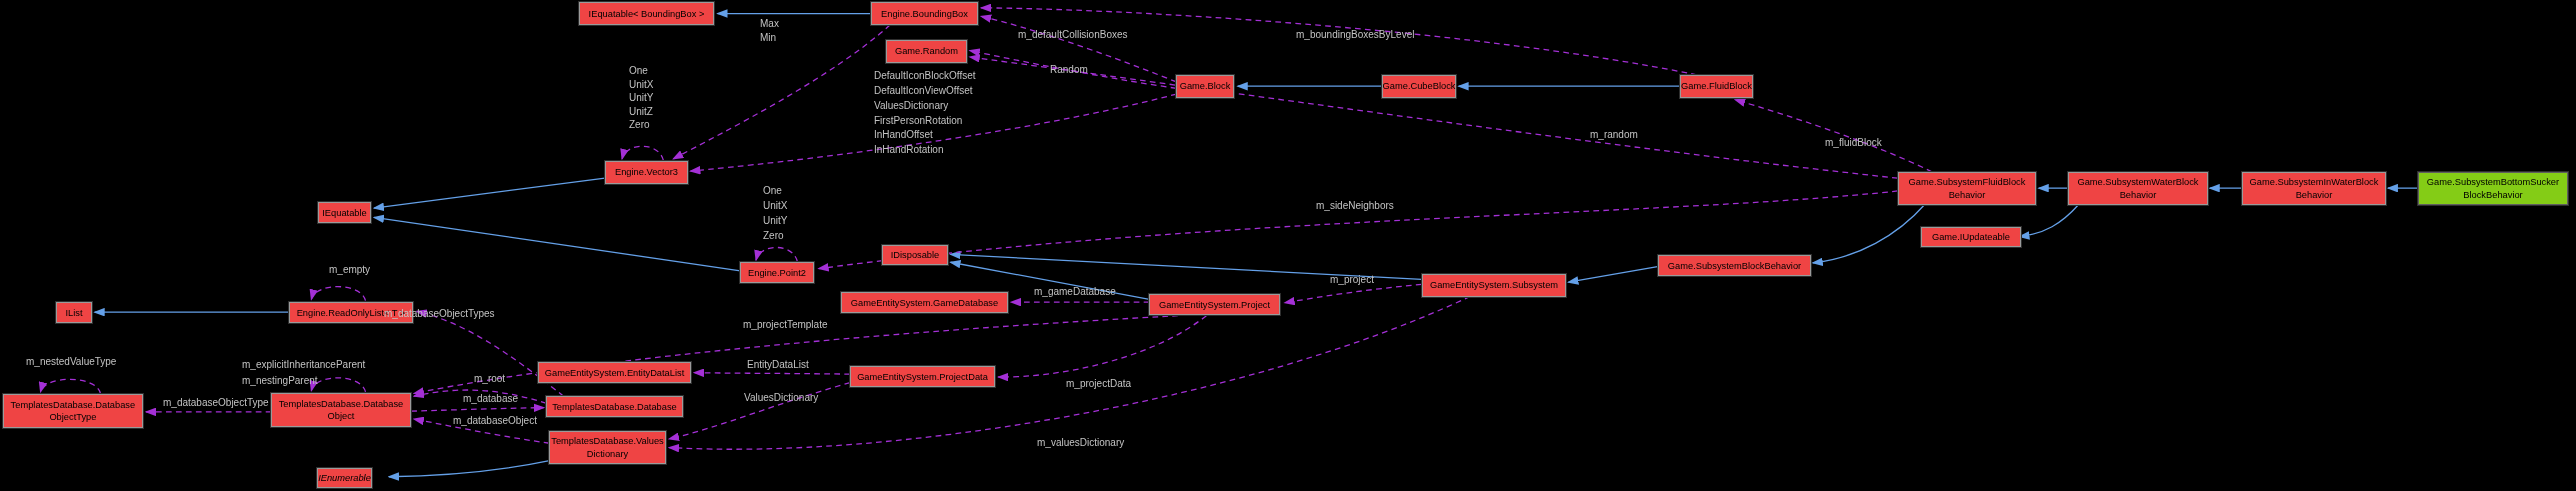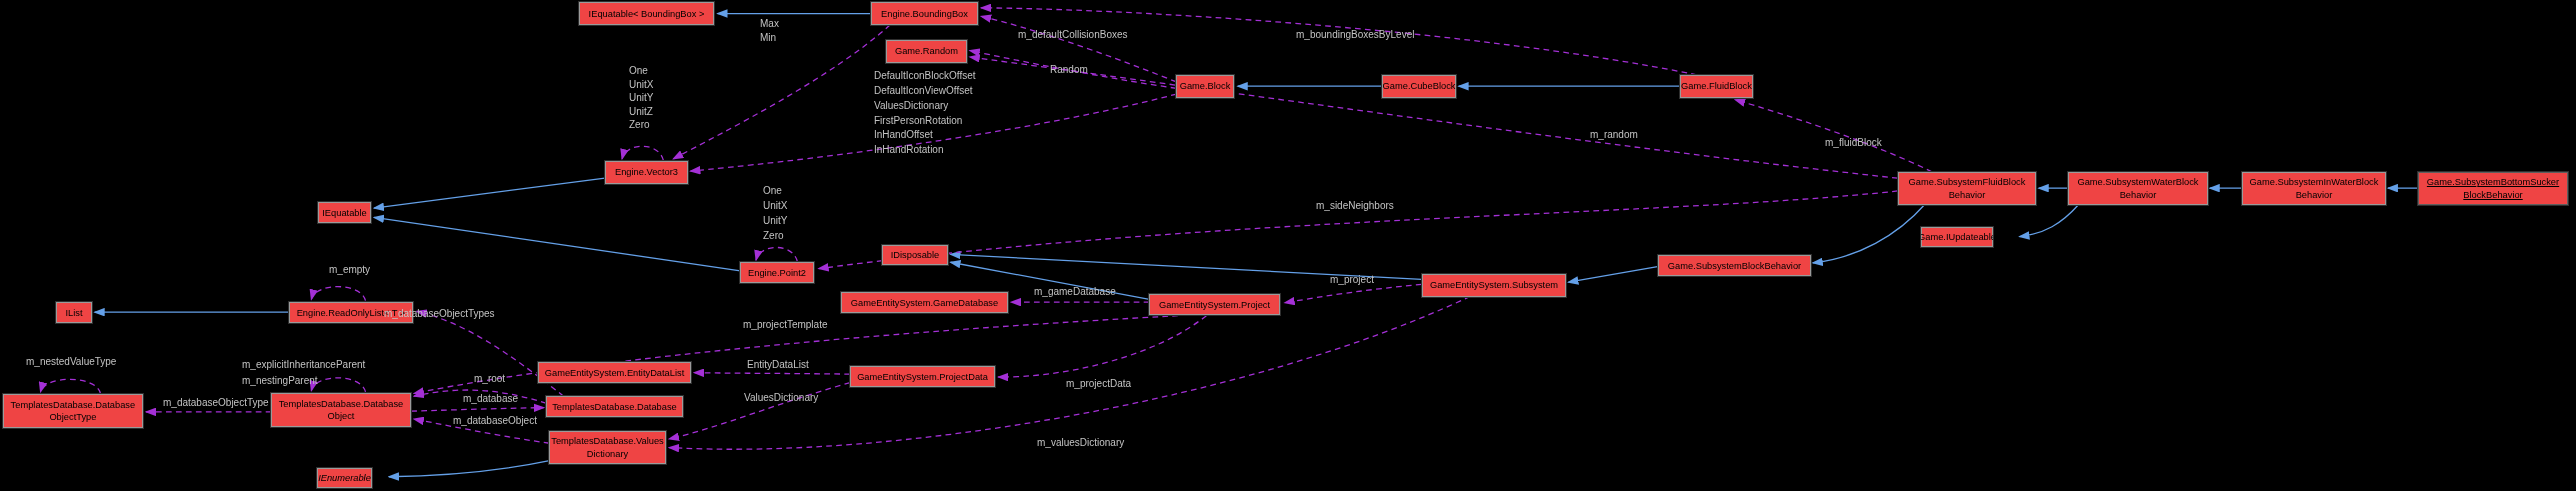--- a/index.html
+++ b/index.html
@@ -7,21 +7,21 @@
     position:relative;width:2576px;height:491px;background:#000;
     font-family:"Liberation Sans",sans-serif;overflow:hidden;
   }
   #edges{position:absolute;left:0;top:0;}
   .node{
     position:absolute;display:flex;flex-direction:column;align-items:center;justify-content:center;
     background:#ef4444;border:0.7px solid #9a9a9a;outline:0.7px solid #2e2e2e;
     color:#000;font-size:9.3px;line-height:1.3;white-space:nowrap;box-sizing:border-box;
     text-align:center;cursor:pointer;
   }
-  .node.hl{background:#ef4444;border-color:#5f5f5f;text-decoration:underline;}
+  .node.hl{background:#84cc16;border-color:#5f5f5f;}
   .elabel{
     position:absolute;color:#c3c3c3;font-size:10px;line-height:1;white-space:nowrap;
   }
   path.inheritance{fill:none;stroke-width:1.8;}
   path.usage{fill:none;stroke-width:1.8;stroke-dasharray:8 6;}
 </style>
 </head>
 <body>
 
 <div id="canvas">
@@ -110,21 +110,21 @@
     </div>
     <div class="node" style="left: 1149px; top: 294px; width: 131px; height: 21.4px;">
       <span>GameEntitySystem.Project</span>
     </div>
     <div class="node" style="left: 1422px; top: 274px; width: 144px; height: 23px;">
       <span>GameEntitySystem.Subsystem</span>
     </div>
     <div class="node" style="left: 1658px; top: 255px; width: 153px; height: 21.4px;">
       <span>Game.SubsystemBlockBehavior</span>
     </div>
-    <div class="node" style="left: 1921px; top: 227px; width: 72px; height: 20px;">
+    <div class="node" style="left: 1921px; top: 227px; width: 100px; height: 20px;">
       <span>Game.IUpdateable</span>
     </div>
     <div class="node" style="left: 1898px; top: 172px; width: 138px; height: 33px;">
       <span>Game.SubsystemFluidBlock</span>
       <span>Behavior</span>
     </div>
     <div class="node" style="left: 2068px; top: 172px; width: 140px; height: 33px;">
       <span>Game.SubsystemWaterBlock</span>
       <span>Behavior</span>
     </div>

